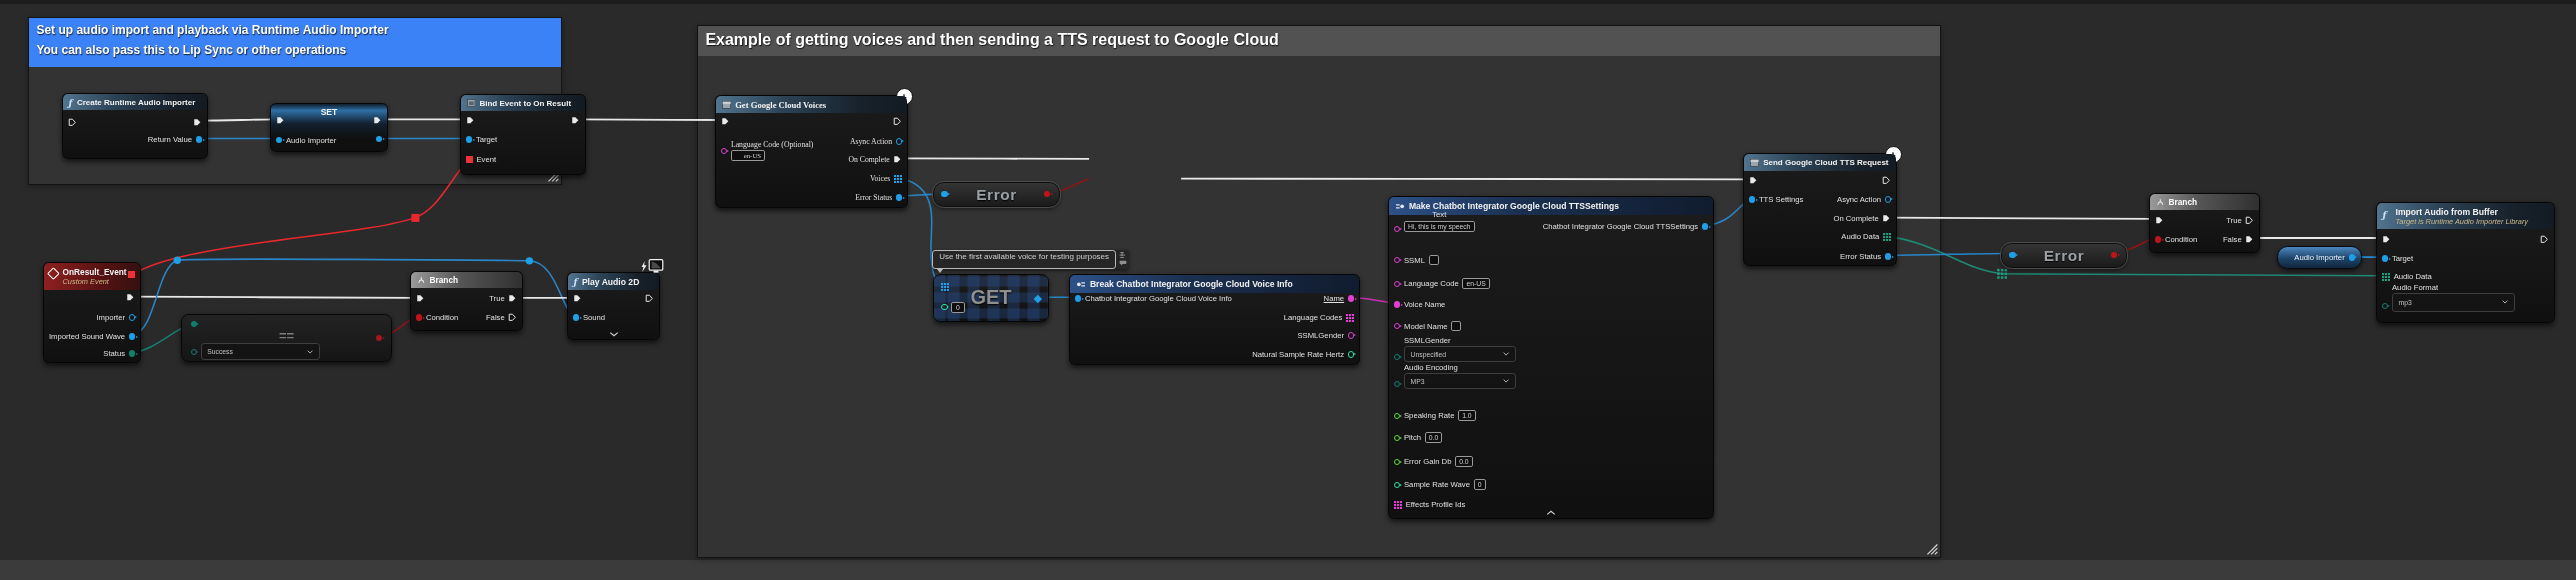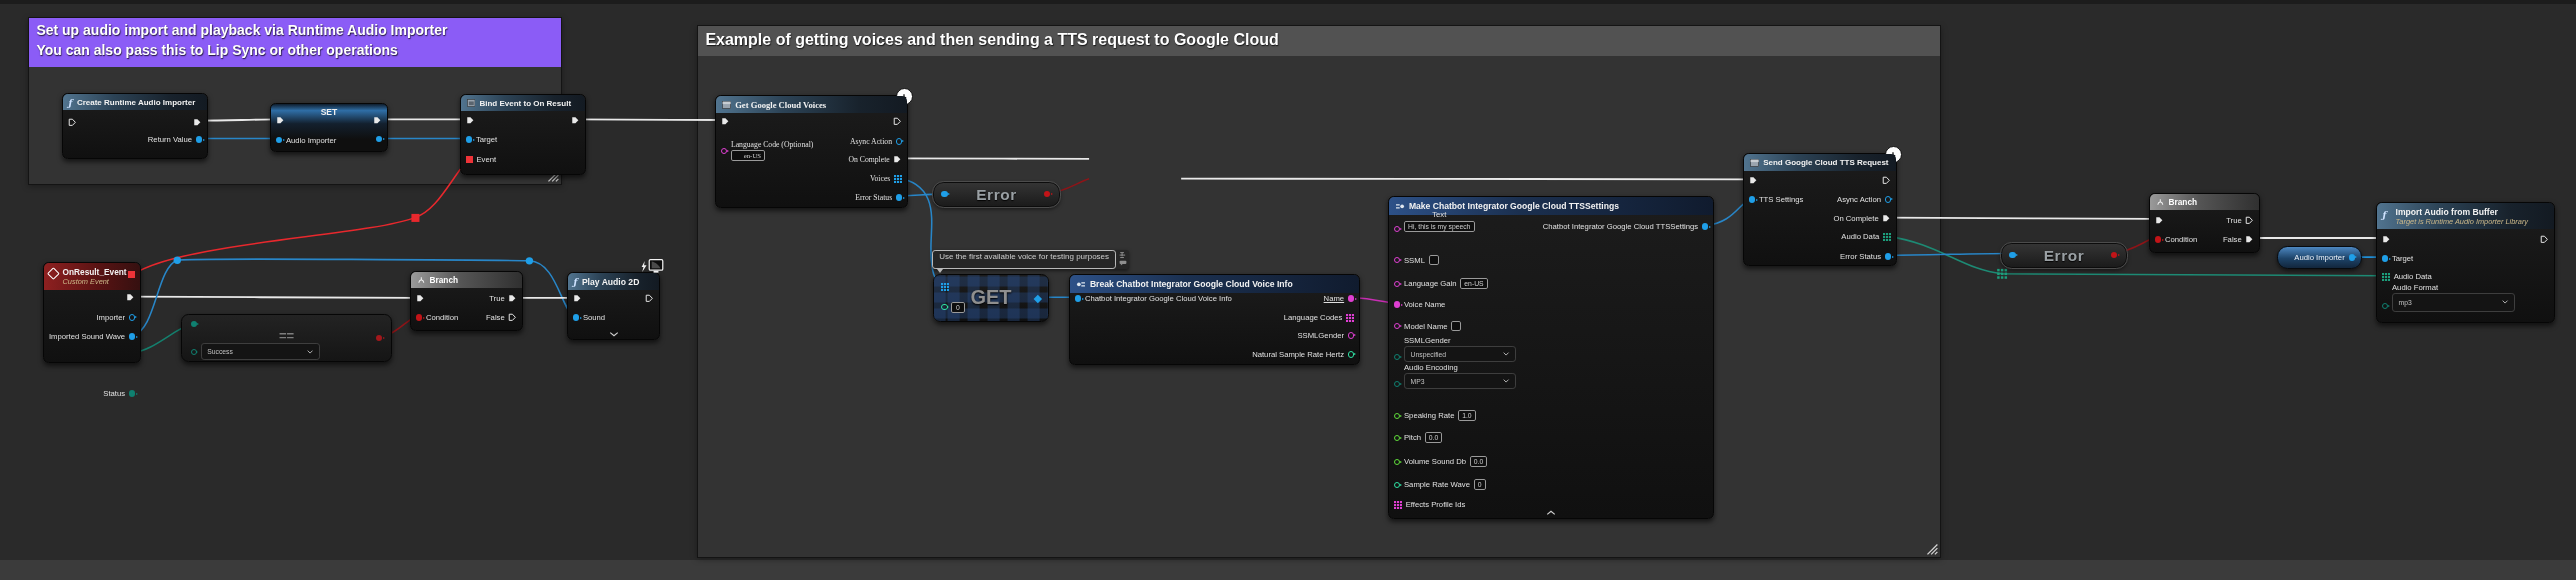--- a/index.html
+++ b/index.html
@@ -77,21 +77,21 @@
          border-top:4.3px solid #b9b9b9;}
 </style>
 </head>
 <body>
 
 <div class="canvas">
   <div class="topstrip"></div>
   <div class="bottomstrip"></div>
 
   <div class="comment" style="left:28px;top:16.7px;width:532px;height:166px;">
-    <div class="chdr" style="height:44px;background:#8b5cf6;font-size:14px;line-height:20px;">
+    <div class="chdr" style="height:44px;background:#3b82f6;font-size:12px;line-height:20px;">
       <div>Set up audio import and playback via Runtime Audio Importer</div>
       <div>You can also pass this to Lip Sync or other operations</div>
     </div>
     <svg class="rhandle" width="13.6" height="13.6" viewBox="0 0 22 22">
         <g stroke="#d8d8d8" stroke-width="2">
           <line x1="4" y1="20" x2="20" y2="4"></line>
           <line x1="10" y1="20" x2="20" y2="10"></line>
           <line x1="16" y1="20" x2="20" y2="16"></line>
         </g>
       </svg>
@@ -249,21 +249,21 @@
         </span>
     </div>
     <div class="row r" style="top:50px;">
       <span class="pin h" style="--c:#1f9fe8;"></span>
       <span>Importer</span>
     </div>
     <div class="row r" style="top:69px;">
       <span class="pin f" style="--c:#1f9fe8;"></span>
       <span>Imported Sound Wave</span>
     </div>
-    <div class="row r" style="top:86px;margin-top:40px;">
+    <div class="row r" style="top:86px;">
       <span class="pin f" style="--c:#0f8070;"></span>
       <span>Status</span>
     </div>
   </div>
 
   <div class="node" style="left:181px;top:314px;width:209px;height:46px;border-radius:7.4px;background:linear-gradient(180deg,#232323,#151515);">
     <div style="position:absolute;left:0;right:0;top:15px;text-align:center;color:#7e7e7e;font-weight:bold;font-size:13px;line-height:11px;">==</div>
     <div class="row l" style="top:6.2px;left:8.6px;">
       <span class="pin f" style="--c:#0f8070;"></span>
     </div>
@@ -531,21 +531,21 @@
         <span class="field">Hi, this is my speech</span>
       </span>
     </div>
     <div class="row l" style="top:58px;">
       <span class="pin h" style="--c:#df3fd2;"></span>
       <span>SSML</span>
       <span class="box"></span>
     </div>
     <div class="row l" style="top:81px;">
       <span class="pin h" style="--c:#df3fd2;"></span>
-      <span>Language Gain</span>
+      <span>Language Code</span>
       <span class="field">en-US</span>
     </div>
     <div class="row l" style="top:103px;">
       <span class="pin f" style="--c:#df3fd2;"></span>
       <span>Voice Name</span>
     </div>
     <div class="row l" style="top:124px;">
       <span class="pin h" style="--c:#df3fd2;"></span>
       <span>Model Name</span>
       <span class="box"></span>
@@ -579,21 +579,21 @@
       <span>Speaking Rate</span>
       <span class="field">1.0</span>
     </div>
     <div class="row l" style="top:235px;">
       <span class="pin h" style="--c:#5fdc3a;"></span>
       <span>Pitch</span>
       <span class="field">0.0</span>
     </div>
     <div class="row l" style="top:259px;">
       <span class="pin h" style="--c:#5fdc3a;"></span>
-      <span>Volume Sound Db</span>
+      <span>Error Gain Db</span>
       <span class="field">0.0</span>
     </div>
     <div class="row l" style="top:282px;">
       <span class="pin h" style="--c:#2fe2a4;"></span>
       <span>Sample Rate Wave</span>
       <span class="field">0</span>
     </div>
     <div class="row l" style="top:303px;">
       <svg class="gridpin" width="8" height="8" viewBox="0 0 13 13">
           <g fill="#df3fd2">

